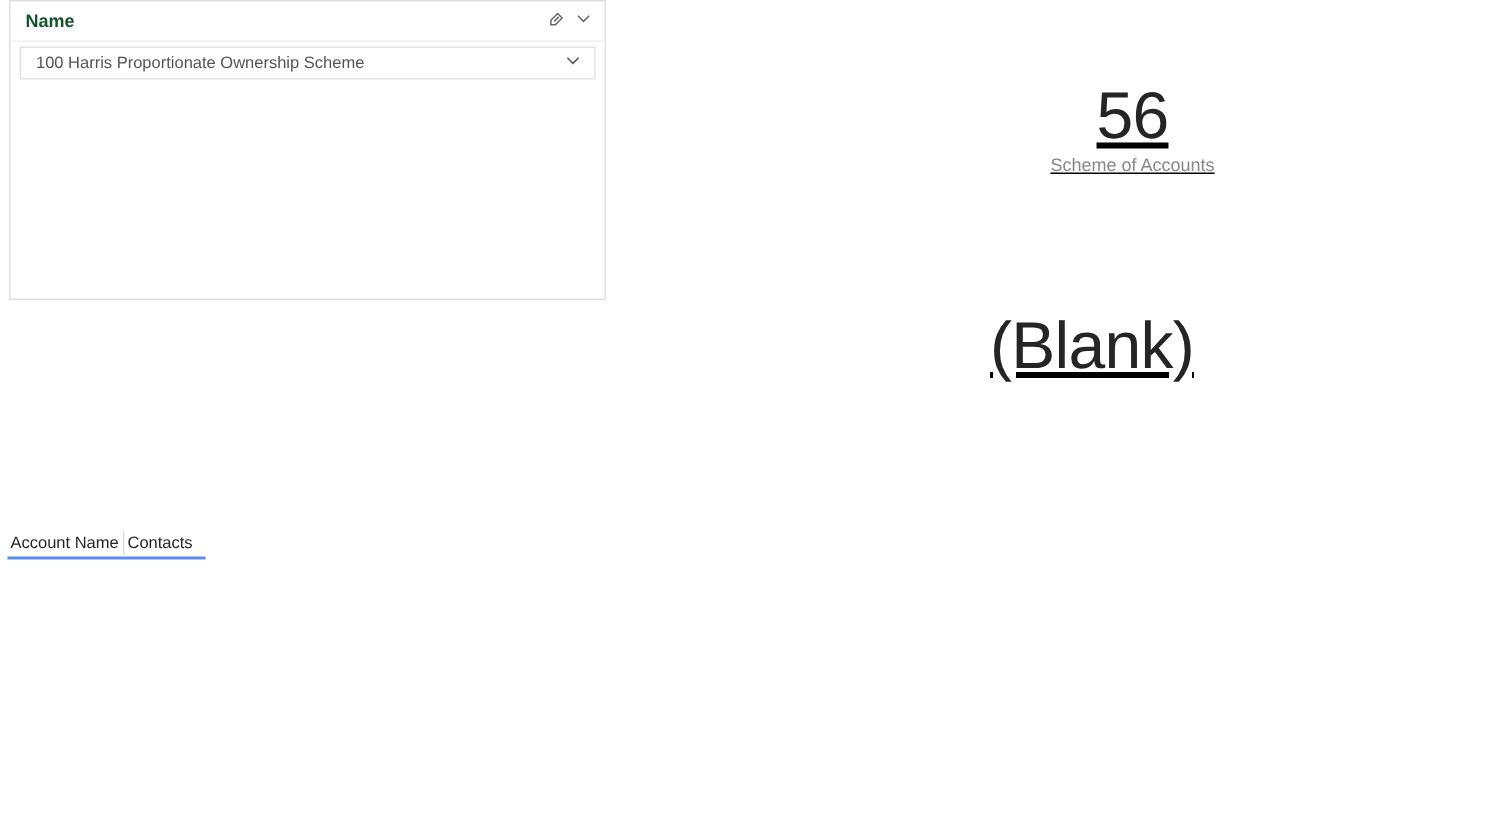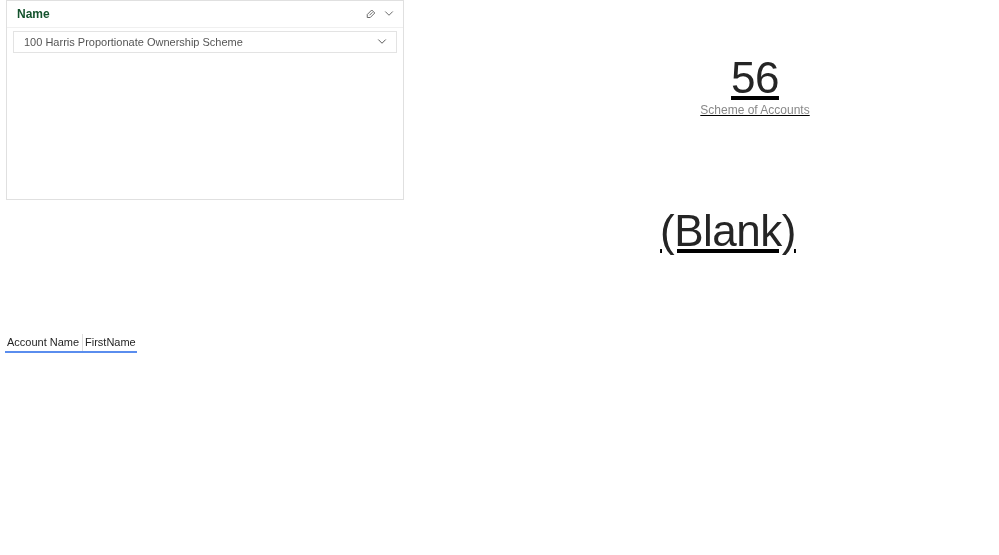--- a/index.html
+++ b/index.html
@@ -102,21 +102,21 @@
     .kpi-contacts {
       left: 578px;
       top: 176px;
       margin-top: 32px;
     }
 
     
     .data-table {
       position: absolute;
       left: 5px;
-      top: 334px;
+      top: 354px;
     }
     .table-header-row {
       display: flex;
       border-bottom: 2px solid #5a8dee;
     }
     .table-header-cell {
       font-size: 11px;
       color: #252525;
       padding: 2px 6px 3px 2px;
       border-right: 1px solid #ddd;
@@ -167,15 +167,15 @@
   <div class="kpi-label">Scheme of Accounts</div>
 </div>
 
 <div class="kpi kpi-contacts">
   <div class="kpi-value">(Blank)</div>
 </div>
 
 <div class="data-table">
   <div class="table-header-row">
     <div class="table-header-cell col-accountname">Account Name</div>
-    <div class="table-header-cell col-firstname">FirstName</div>
+    <div class="table-header-cell col-firstname">Contacts</div>
   </div>
 </div>
 
 </body></html>

